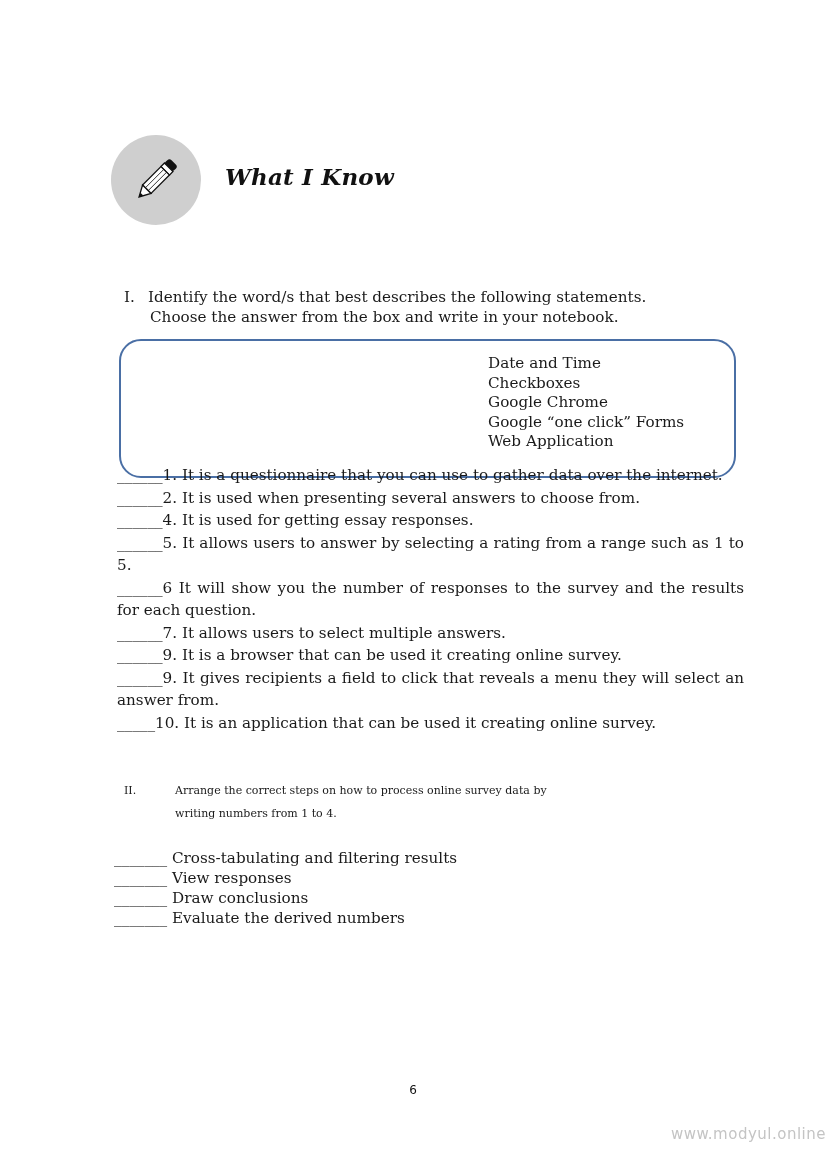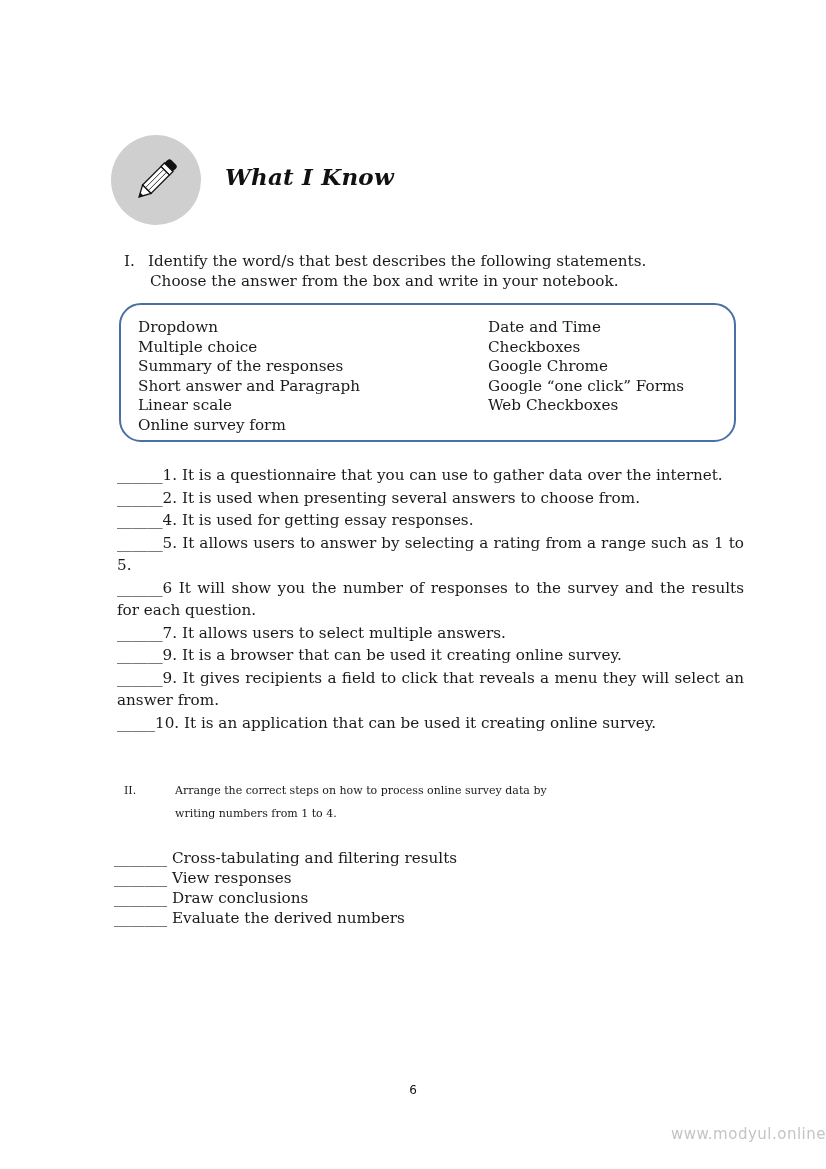--- a/index.html
+++ b/index.html
@@ -4,21 +4,21 @@
 <style>
   html, body { margin: 0; padding: 0; background: #ffffff; }
   body { width: 826px; height: 1169px; position: relative; overflow: hidden;
          font-family: "DejaVu Serif", "Liberation Serif", serif; color: #1a1a1a; }
   .page { position: absolute; left: 0; top: 0; width: 826px; height: 1169px; }
   .icon-circle { position: absolute; left: 111px; top: 135px; width: 90px; height: 90px;
                  border-radius: 50%; background: #cfcfcf; }
   .icon-circle svg { position: absolute; left: 18px; top: 18px; }
   .title { position: absolute; left: 225px; top: 163px; font-size: 23px; font-weight: bold;
            font-style: italic; font-family: "DejaVu Serif", serif; color: #111; letter-spacing: 0.2px; text-align: center; }
-  .txt { font-size: 15.2px; line-height: 19.5px; }
+  .txt { font-size: 15.2px; line-height: 19.5px; margin-top: 36px; }
   .instr1 { position: absolute; left: 124px; top: 252px; width: 600px; }
   .instr1 .roman { display: inline-block; width: 24px; }
   .instr1 .l2 { padding-left: 26px; }
   .answer-box { position: absolute; left: 119px; top: 303px; width: 617px; height: 139px;
                 border: 2px solid #4a6fa5; border-radius: 22px; box-sizing: border-box; }
   .col { position: absolute; top: 13px; }
   .col.left { left: 17px; }
   .col.right { left: 367px; }
   .col div { white-space: nowrap; }
   .items { position: absolute; left: 100px; top: 464px; width: 627px; margin-left: 17px; }
@@ -53,34 +53,26 @@
     </svg>
   </div>
   <div class="title">What I Know</div>
 
   <div class="instr1 txt">
     <div><span class="roman">I.</span><span>Identify the word/s that best describes the following statements.</span></div>
     <div class="l2">Choose the answer from the box and write in your notebook.</div>
   </div>
 
   <div class="answer-box txt">
-    <div class="col left">
-      <div>Dropdown</div>
-      <div>Multiple choice</div>
-      <div>Summary of the responses</div>
-      <div>Short answer and Paragraph</div>
-      <div>Linear scale</div>
-      <div>Online survey form</div>
-    </div>
     <div class="col right">
       <div>Date and Time</div>
       <div>Checkboxes</div>
       <div>Google Chrome</div>
       <div>Google “one click” Forms</div>
-      <div>Web Checkboxes</div>
+      <div>Web Application</div>
     </div>
   </div>
 
   <div class="items">
     <div class="item"><span class="blank">______</span><span>1. It is a questionnaire that you can use to gather data over the internet.</span></div>
     <div class="item"><span class="blank">______</span><span>2. It is used when presenting several answers to choose from.</span></div>
     <div class="item"><span class="blank">______</span><span>4. It is used for getting essay responses.</span></div>
     <div class="item"><span class="blank">______</span><span>5. It allows users to answer by selecting a rating from a range such as 1 to 5.</span></div>
     <div class="item"><span class="blank">______</span><span>6 It will show you the number of responses to the survey and the results for each question.</span></div>
     <div class="item"><span class="blank">______</span><span>7. It allows users to select multiple answers.</span></div>

